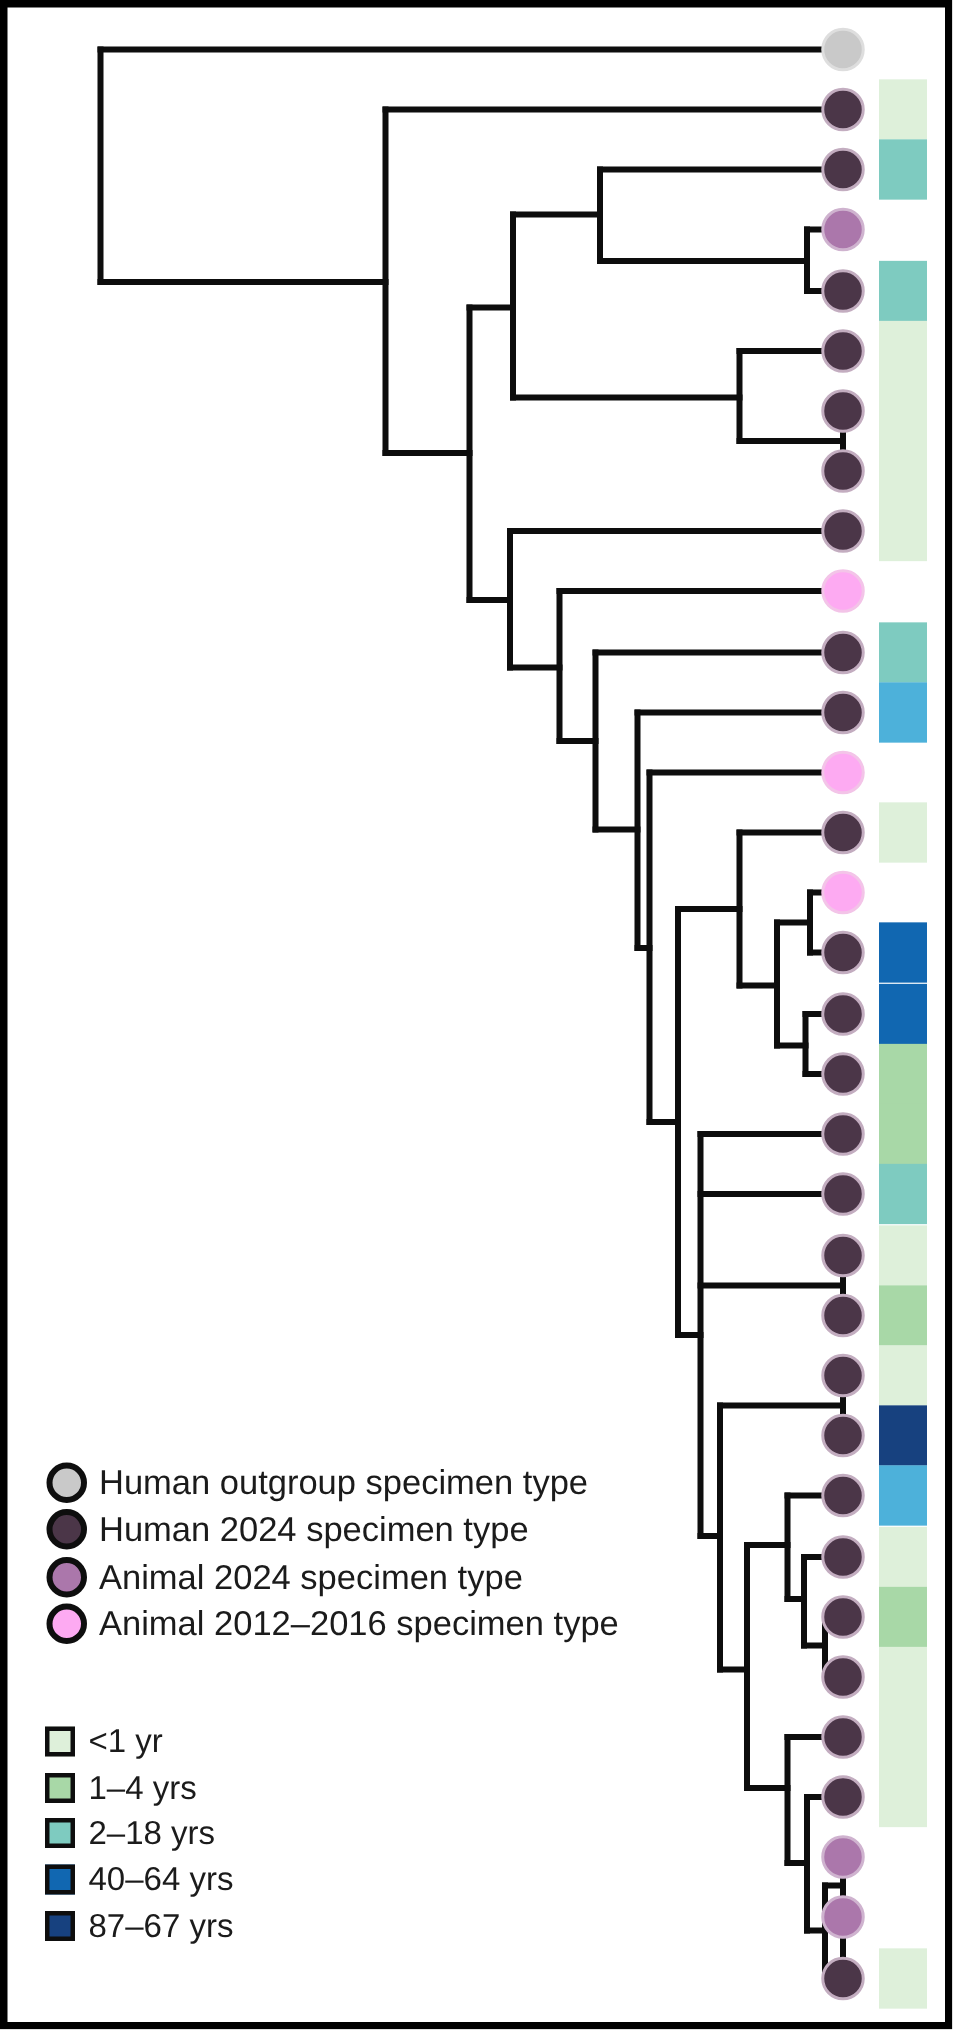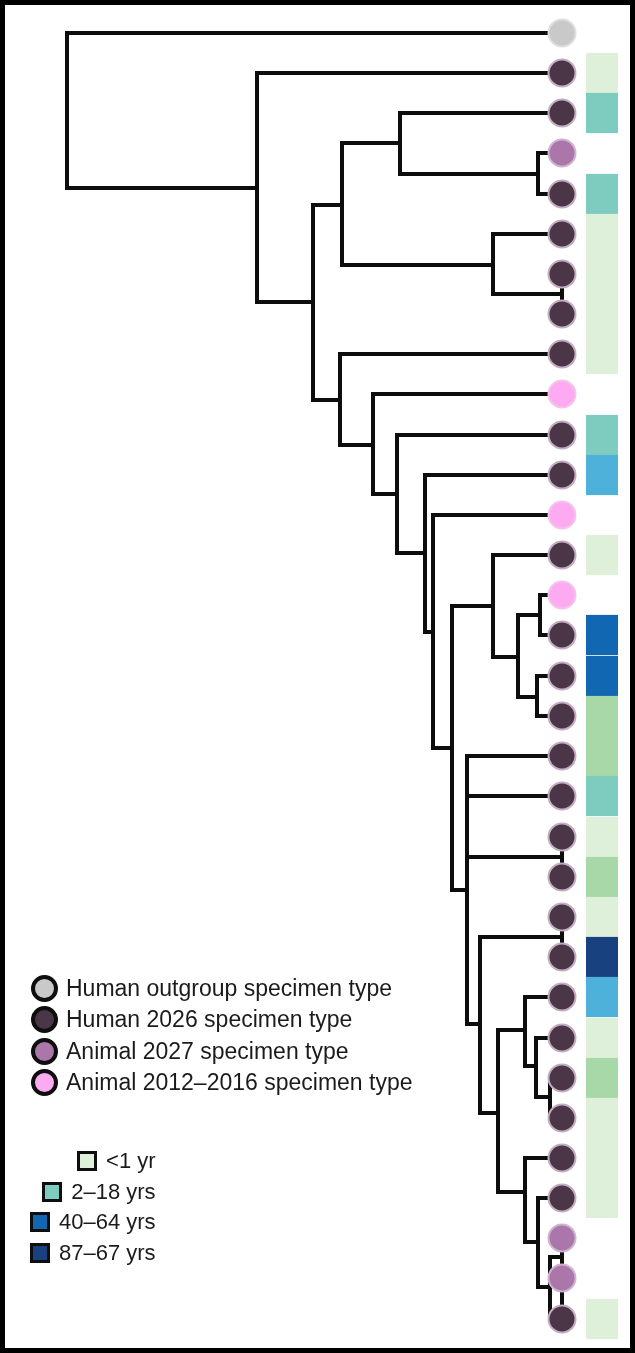--- a/index.html
+++ b/index.html
@@ -19,21 +19,21 @@
   svg.tree{position:absolute;left:0;top:0;}
   .legend{
     position:absolute;
     display:flex;flex-direction:column;
     color:#1b1b1b;
   }
   .legend.specimen{left:31px;top:973px;font-size:23px;}
   .legend.age{left:30px;top:1146px;font-size:22px;}
   .legend-row{display:flex;align-items:center;}
   .legend.specimen .legend-row{height:31.3px;}
-  .legend.age .legend-row{height:30.6px;justify-content:flex-end;}
+  .legend.age .legend-row{height:30.6px;}
   .swatch-circle{
     width:27px;height:27px;border-radius:50%;
     border:4px solid #0e0e0e;box-sizing:border-box;
     margin-right:8px;flex:0 0 auto;
   }
   .swatch-square{
     width:20px;height:20px;
     border:3.5px solid #0e0e0e;box-sizing:border-box;
     margin-right:9px;flex:0 0 auto;
   }
@@ -190,37 +190,41 @@
       <circle cx="562" cy="1319" r="13.5" fill="#4b3648" stroke="#c3adc0" stroke-width="2"></circle>
     </svg>
 
   <div class="legend specimen">
       <div class="legend-row">
         <span class="swatch-circle" style="background: rgb(201, 201, 201);"></span>
         <span class="legend-label">Human outgroup specimen type</span>
       </div>
       <div class="legend-row">
         <span class="swatch-circle" style="background: rgb(75, 54, 72);"></span>
-        <span class="legend-label">Human 2026 specimen type</span>
+        <span class="legend-label">Human 2024 specimen type</span>
       </div>
       <div class="legend-row">
         <span class="swatch-circle" style="background: rgb(171, 119, 171);"></span>
-        <span class="legend-label">Animal 2027 specimen type</span>
+        <span class="legend-label">Animal 2024 specimen type</span>
       </div>
       <div class="legend-row">
         <span class="swatch-circle" style="background: rgb(253, 170, 242);"></span>
         <span class="legend-label">Animal 2012–2016 specimen type</span>
       </div>
     </div>
   <div class="legend age">
       <div class="legend-row">
         <span class="swatch-square" style="background: rgb(222, 240, 218);"></span>
         <span class="legend-label">&lt;1 yr</span>
       </div>
       <div class="legend-row">
+        <span class="swatch-square" style="background: rgb(168, 216, 167);"></span>
+        <span class="legend-label">1–4 yrs</span>
+      </div>
+      <div class="legend-row">
         <span class="swatch-square" style="background: rgb(126, 203, 192);"></span>
         <span class="legend-label">2–18 yrs</span>
       </div>
       <div class="legend-row">
         <span class="swatch-square" style="background: rgb(17, 103, 177);"></span>
         <span class="legend-label">40–64 yrs</span>
       </div>
       <div class="legend-row">
         <span class="swatch-square" style="background: rgb(23, 65, 127);"></span>
         <span class="legend-label">87–67 yrs</span>

